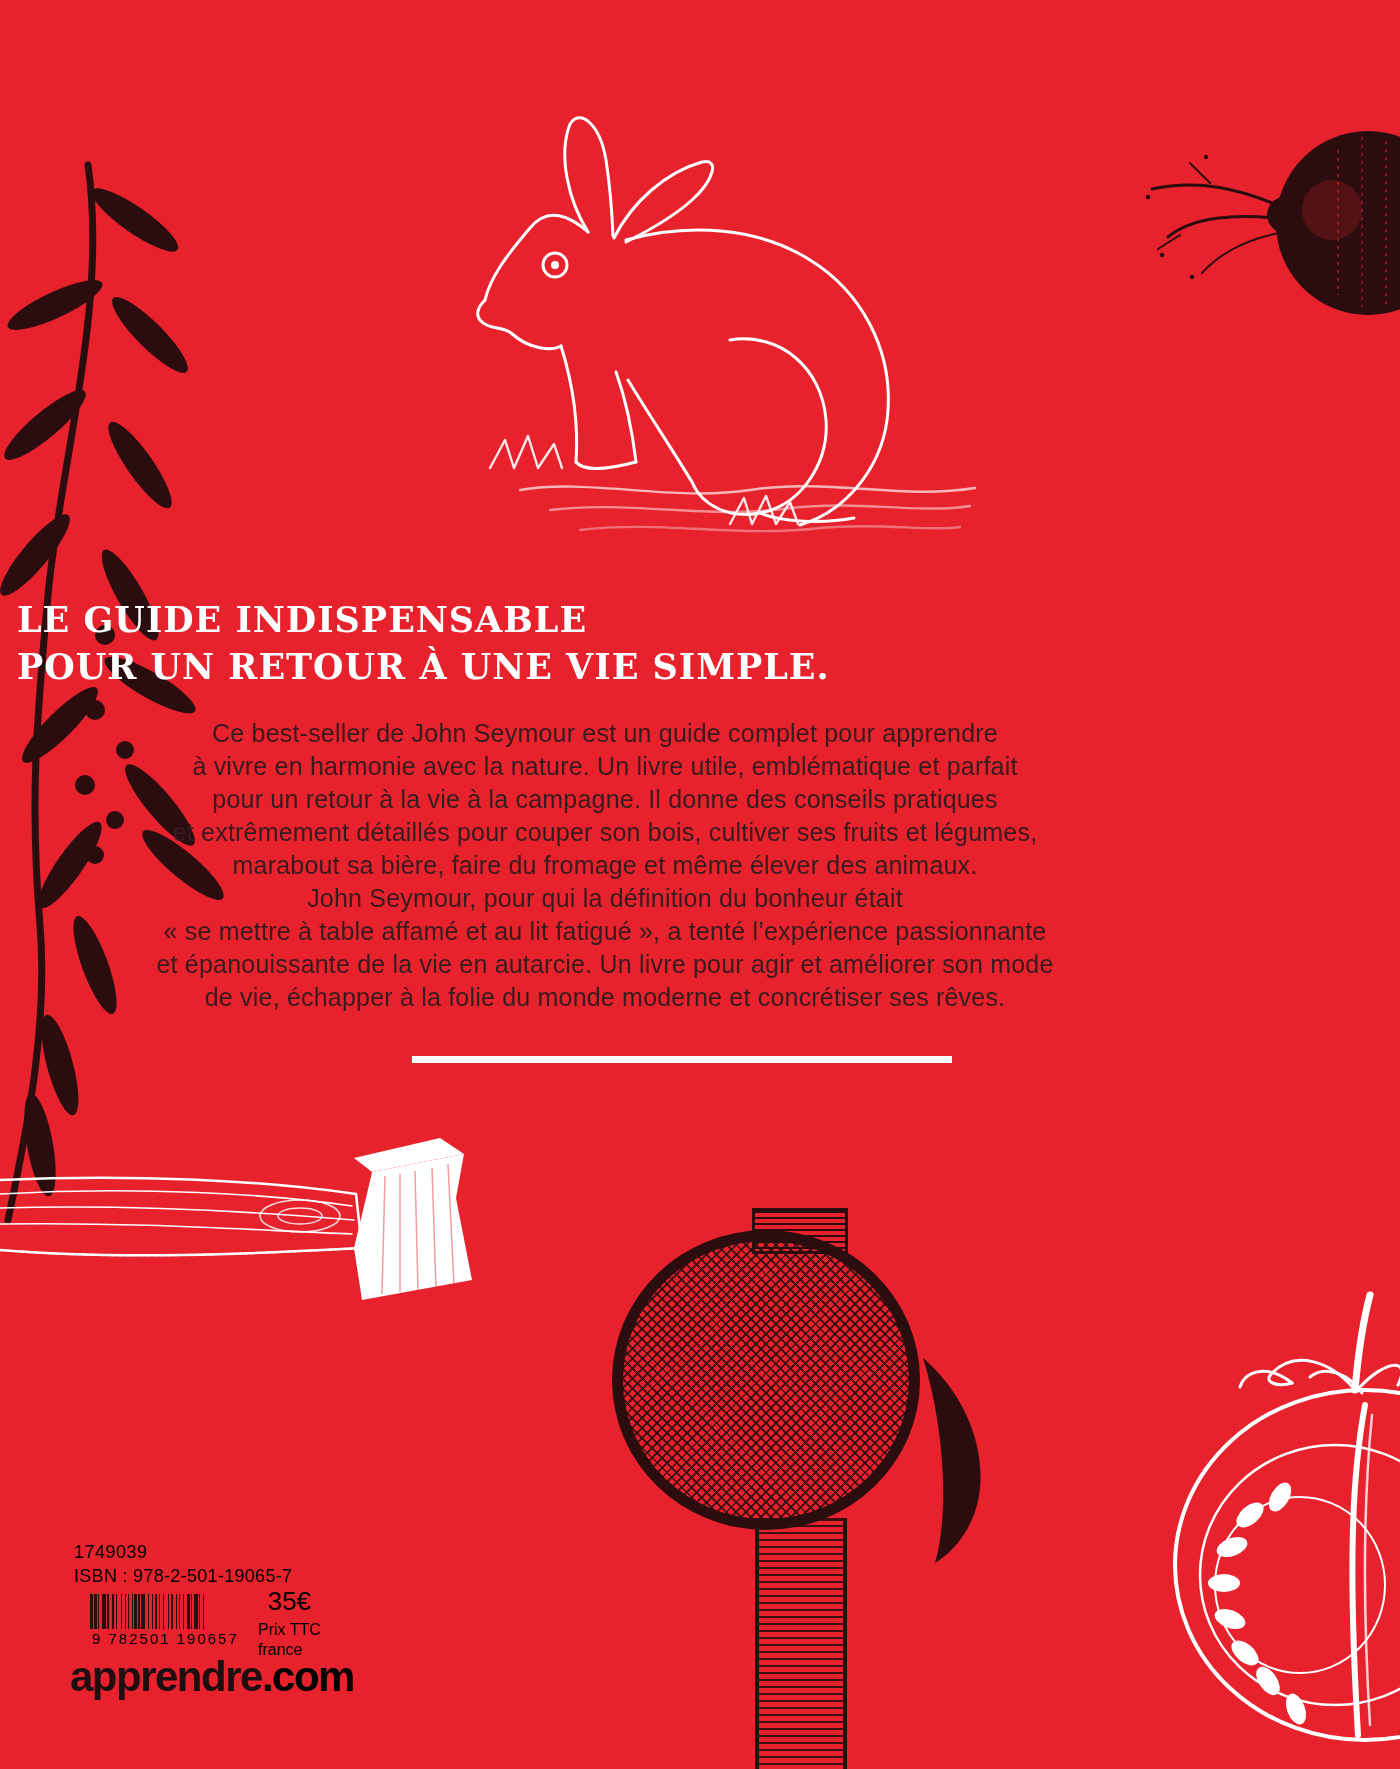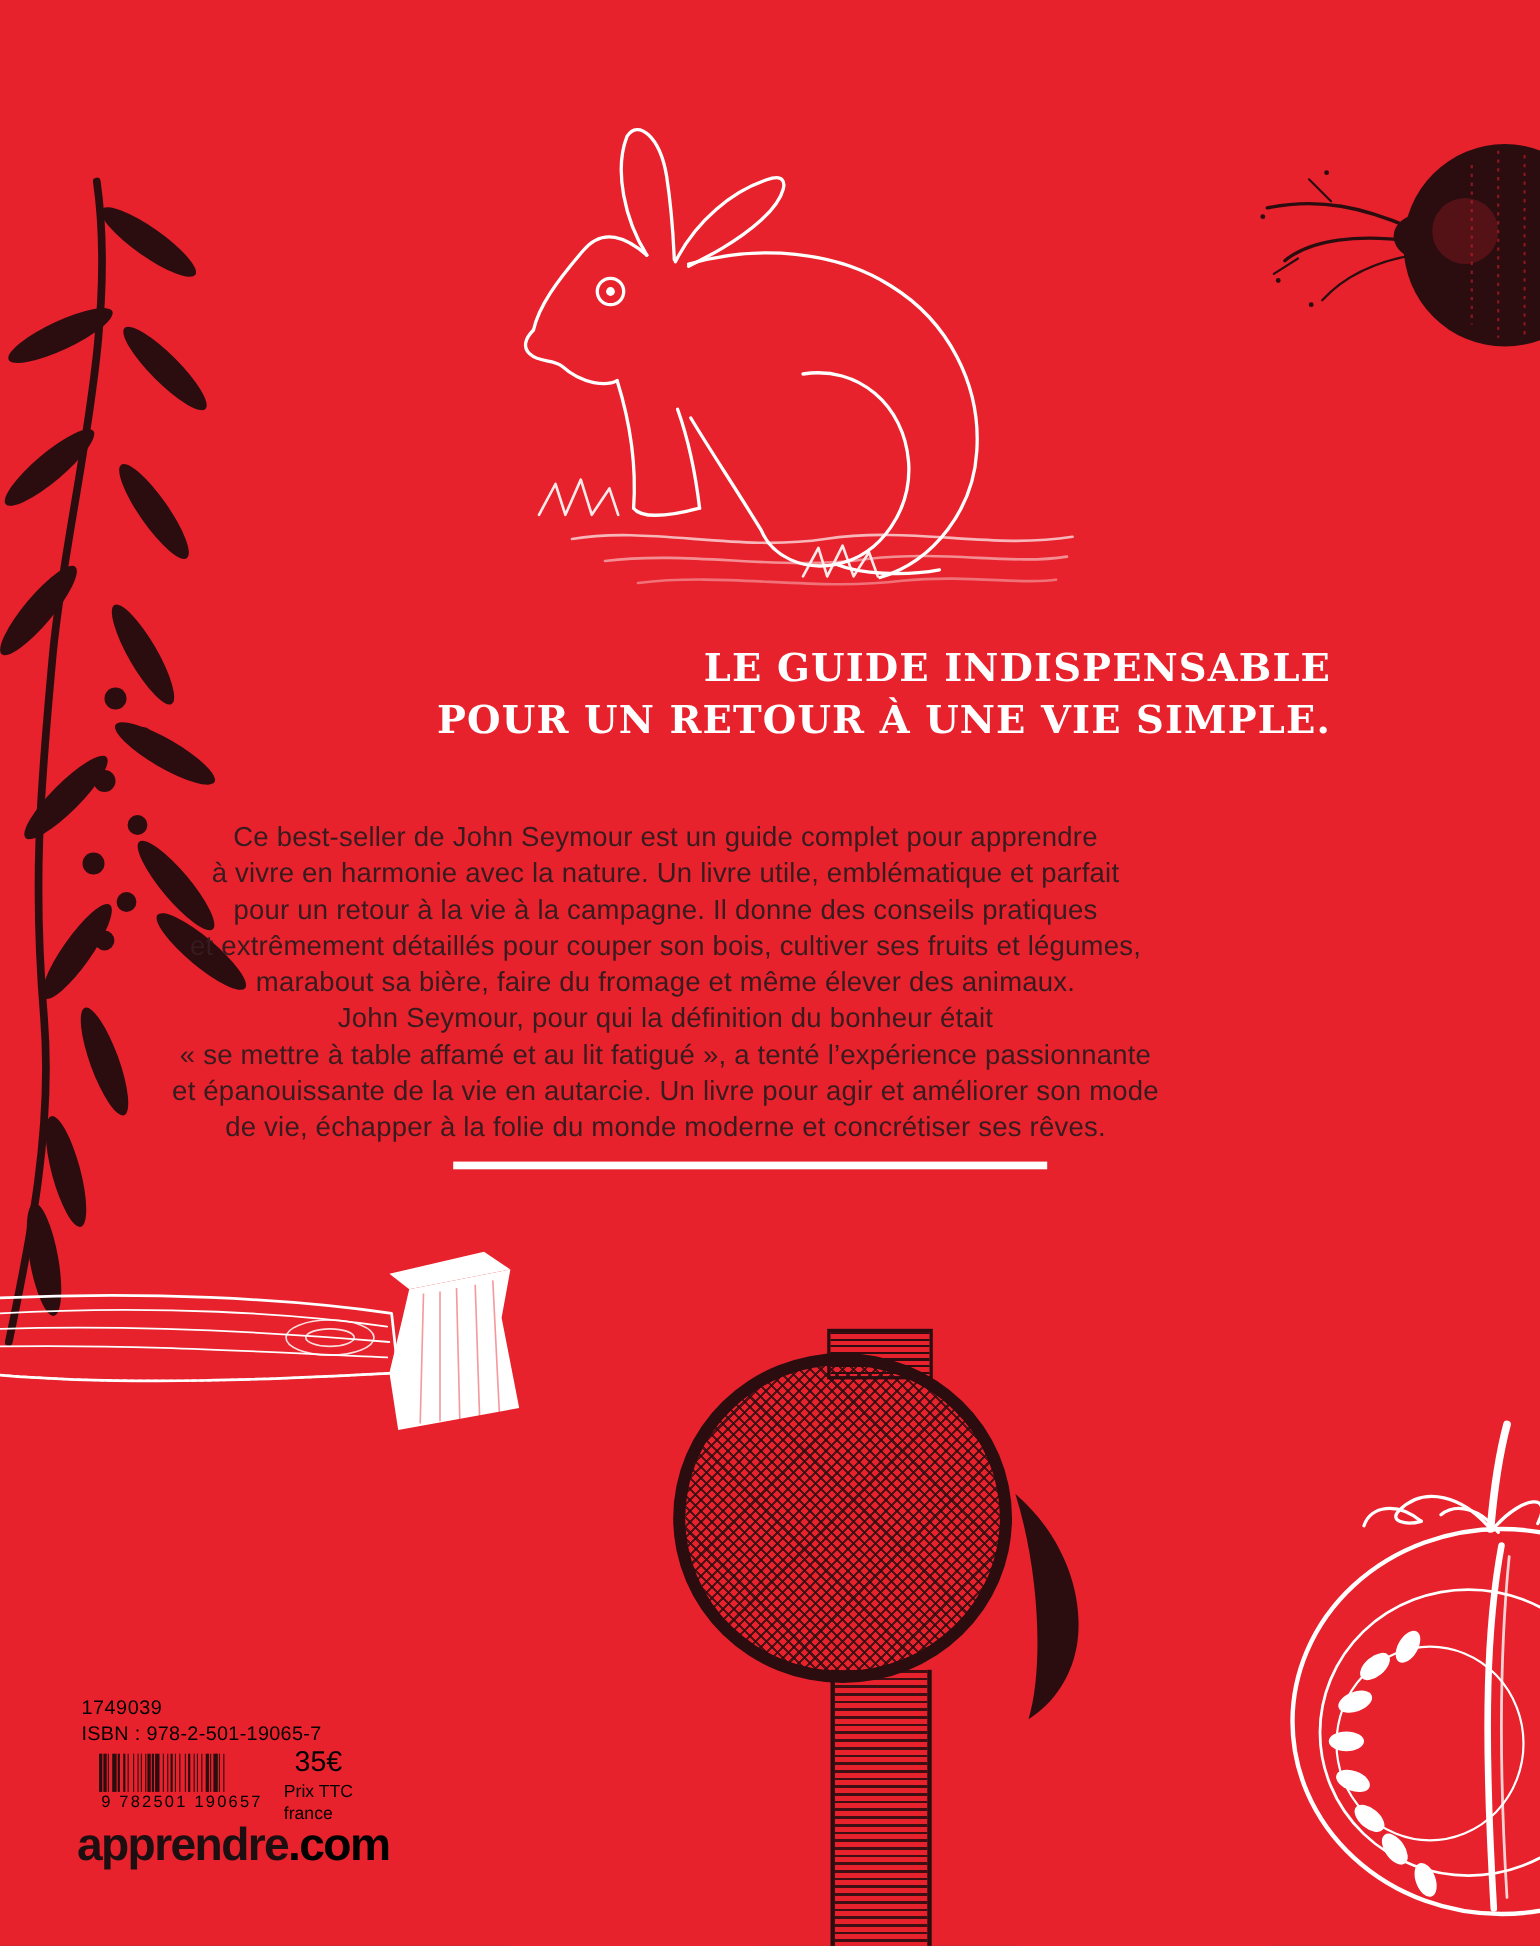--- a/index.html
+++ b/index.html
@@ -8,29 +8,29 @@
     width:1400px;height:1769px;
     background:#e7222c;
     overflow:hidden;
     font-family:"Liberation Sans",sans-serif;
   }
   svg{position:absolute;overflow:visible;}
   .stroke-w{fill:none;stroke:#ffffff;stroke-linecap:round;stroke-linejoin:round;}
   .stroke-d{fill:none;stroke:#2b0d10;stroke-linecap:round;stroke-linejoin:round;}
 
   .headline{
-    position:absolute;left:0;top:584px;width:1210px;
-    text-align:right;color:#ffffff;
+    position:absolute;left:0;top:596px;width:1210px;
+    text-align:left;color:#ffffff;
     font-family:"DejaVu Serif",serif;font-weight:bold;
-    font-size:35px;line-height:47px;letter-spacing:1px;
+    font-size:35px;line-height:47px;letter-spacing:1px;padding-left:17px;
   }
   .body-text{
     position:absolute;left:0;top:717px;width:1210px;
     text-align:center;color:#371b1e;
-    font-size:25px;line-height:33px;letter-spacing:.2px;margin-top:28px;
+    font-size:25px;line-height:33px;letter-spacing:.2px;
   }
   .divider{
     position:absolute;left:412px;top:1056px;width:540px;height:7px;
     background:#ffffff;
   }
 
   
   .sieve-tab{
     position:absolute;left:752px;top:1208px;width:90px;height:40px;
     border:3px solid #2b0d10;

